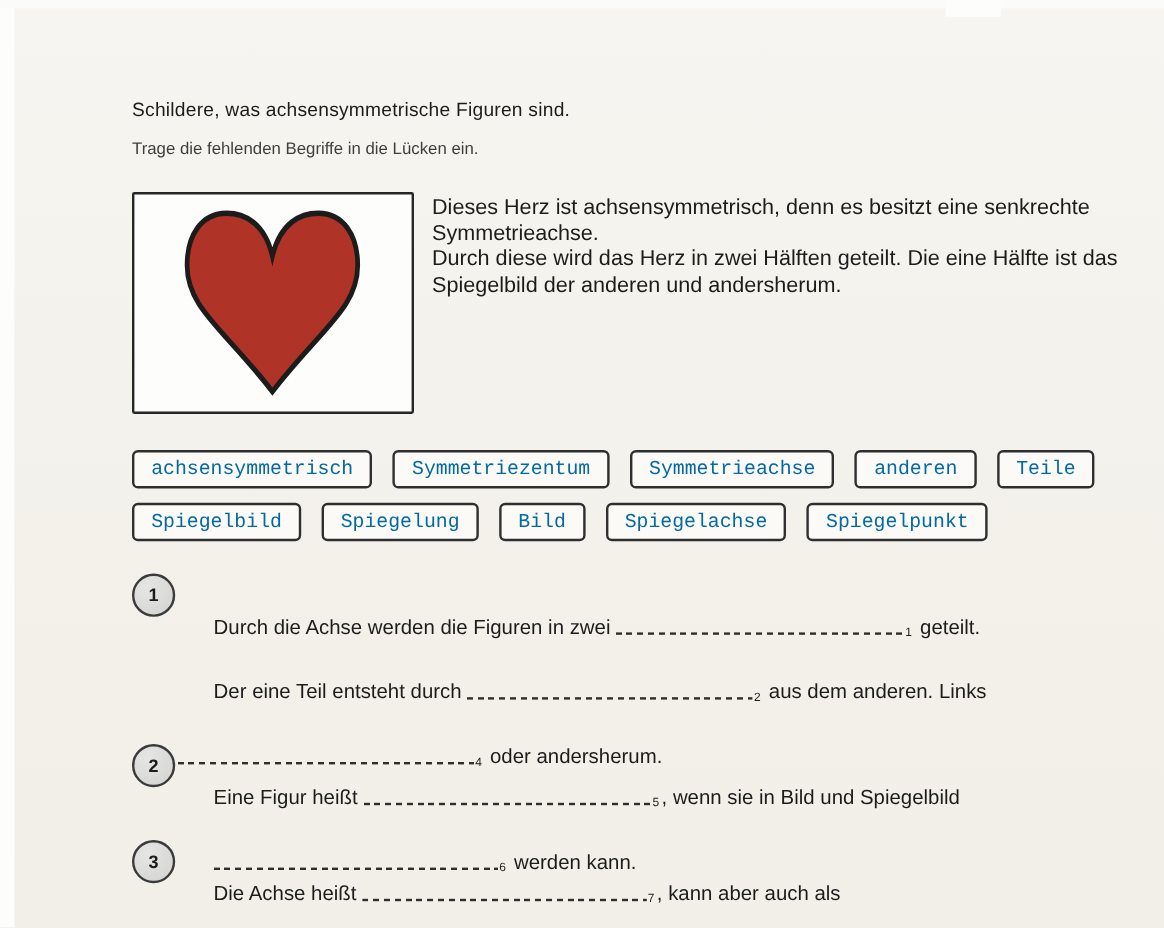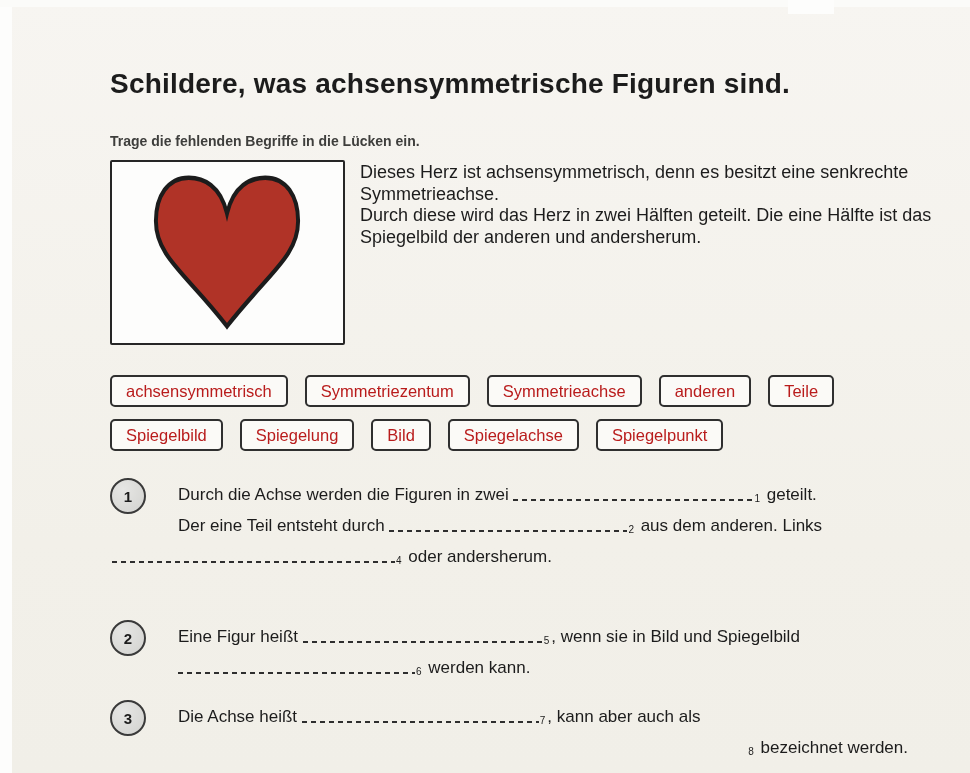--- a/index.html
+++ b/index.html
@@ -7,46 +7,46 @@
     width:970px;height:773px;overflow:hidden;
     background:#f3f1eb;
     font-family:"Liberation Sans","DejaVu Sans",sans-serif;
     color:#1c1c1c;
   }
   .page{position:relative;width:970px;height:773px;background:linear-gradient(180deg,#f7f5f1 0%,#f2f0e9 70%,#f1efe8 100%);}
   .edge-left{position:absolute;left:0;top:0;width:12px;height:773px;background:#fdfdfc;}
   .edge-top{position:absolute;left:0;top:0;width:970px;height:7px;background:#fbfbf9;}
   .edge-tab{position:absolute;left:788px;top:0;width:46px;height:14px;background:#fdfdfc;}
 
-  .title{position:absolute;left:110px;top:68px;font-size:28px;font-weight:bold;letter-spacing:.2px;}
-  .subtitle{position:absolute;left:110px;top:133px;font-size:14px;color:#3e3e3c;font-weight:bold;}
+  .title{position:absolute;left:110px;top:84px;font-size:16px;font-weight:normal;letter-spacing:.2px;}
+  .subtitle{position:absolute;left:110px;top:115px;font-size:14px;color:#3e3e3c;}
 
   .heart-box{position:absolute;left:110px;top:160px;width:231px;height:181px;background:#fdfdfc;border:2px solid #262626;border-radius:2px;}
   .heart-box svg{position:absolute;left:36px;top:8px;}
 
   .desc{position:absolute;left:360px;top:162px;width:575px;font-size:18px;line-height:21.5px;white-space:pre-line;}
 
   .wb-row{position:absolute;left:110px;display:flex;gap:17px;}
   .wb-row1{top:375px;}
   .wb-row2{top:419px;justify-content:flex-end;}
   .chip{
     background:#fbfaf7;border:2px solid #2f2f2f;border-radius:5px;
     padding:3px 14px;font-size:16.5px;line-height:22px;white-space:nowrap;
-    font-family:Liberation Sans, sans-serif;color:#b91c1c;cursor:pointer;
+    font-family:Liberation Mono, monospace;color:#0369a1;cursor:pointer;
   }
 
   .question{position:absolute;left:110px;width:800px;}
   .badge{
     position:absolute;left:0;top:-2px;width:32px;height:32px;border-radius:50%;
     background:radial-gradient(circle at 35% 30%,#e6e6e4,#d2d2cf);
     border:2px solid #3a3a3a;display:flex;align-items:center;justify-content:center;
     font-weight:bold;font-size:15px;
   }
   .qtext{position:absolute;left:68px;top:0;width:730px;font-size:17px;}
-  .qline{height:31px;line-height:29px;white-space:nowrap;}
+  .qline{height:31px;line-height:40px;white-space:nowrap;margin-top:23px;}
   .blank{
     display:inline-block;height:13px;margin-bottom:-1px;
     background:repeating-linear-gradient(to right,#2e2e2e 0 5px,rgba(0,0,0,0) 5px 9px) left bottom/100% 2px no-repeat;
   }
   .bnum{font-size:10px;position:relative;top:2px;margin-left:1px;margin-right:2px;}
 </style>
 </head>
 <body>
 
 <div class="page">

